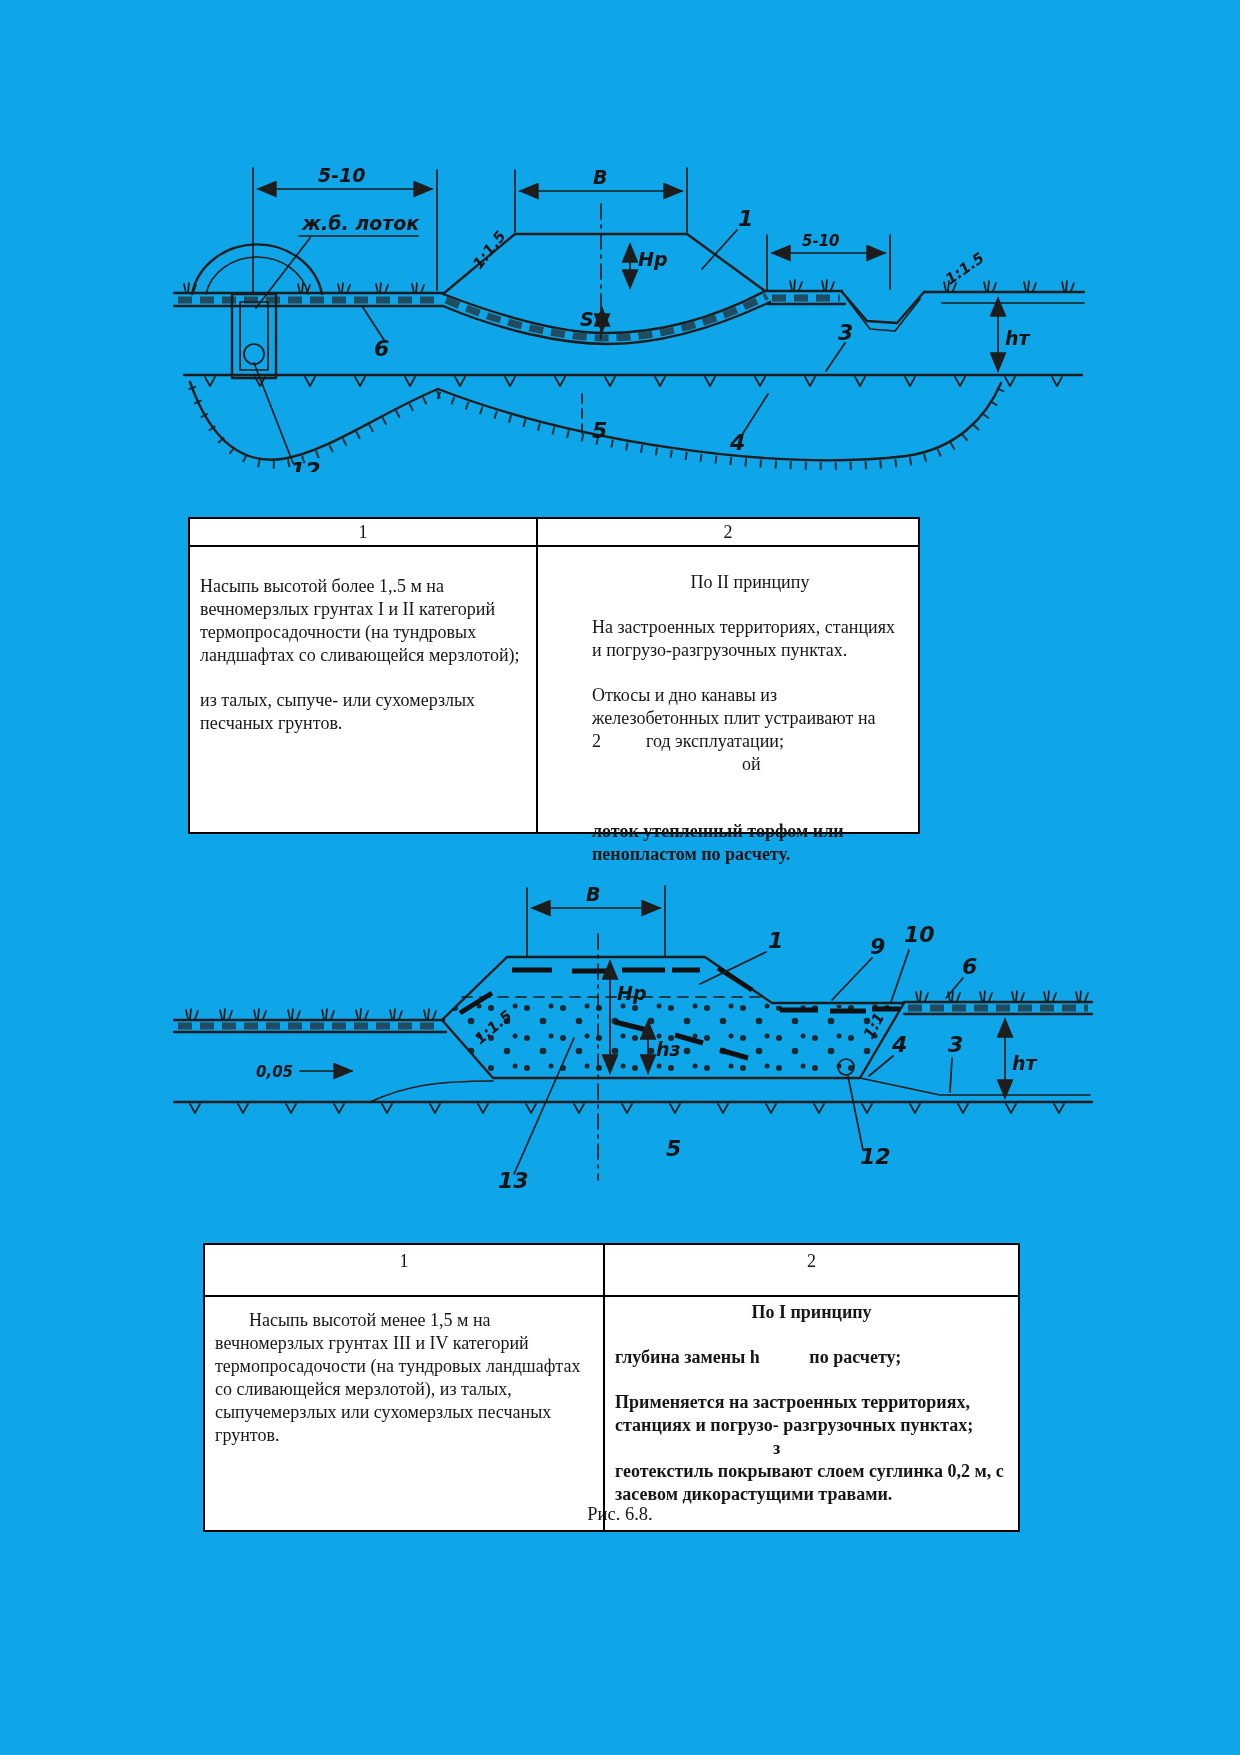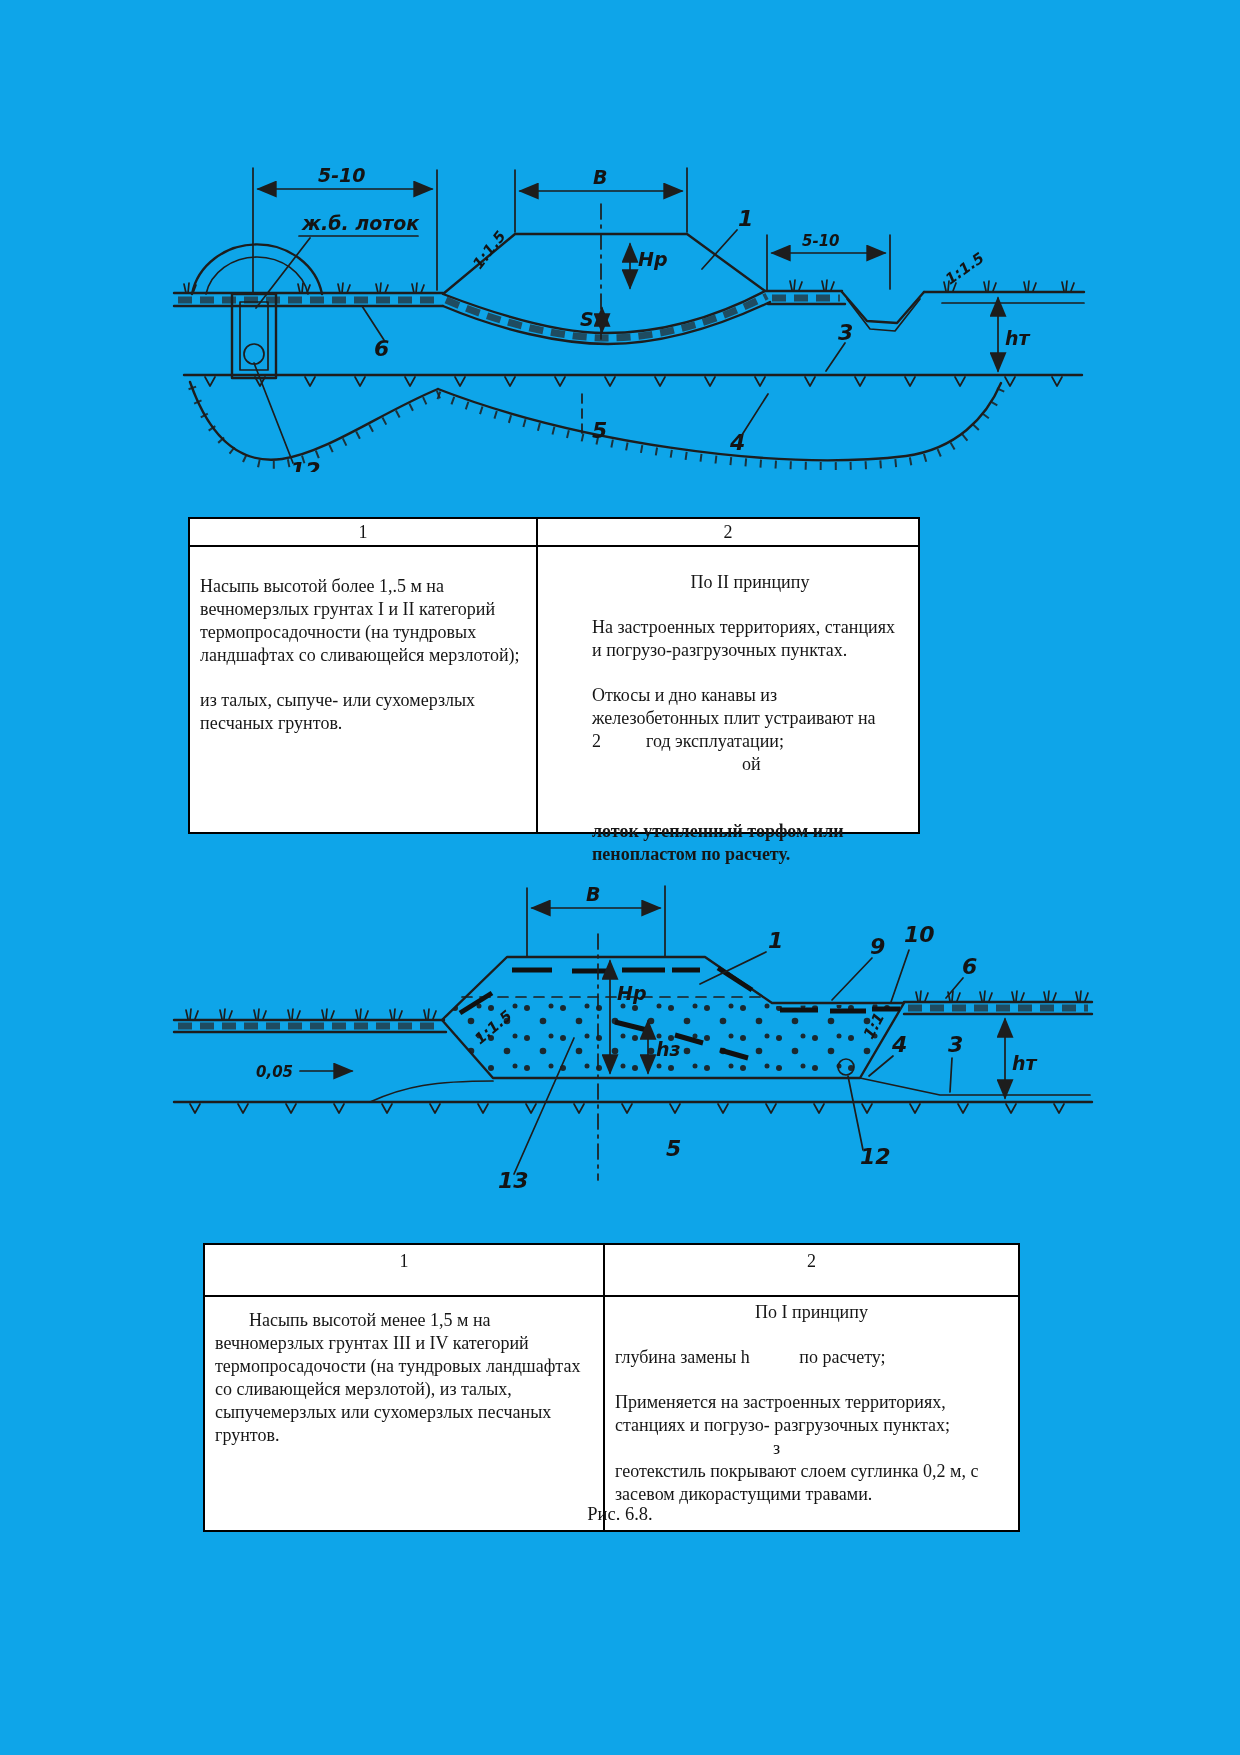--- a/index.html
+++ b/index.html
@@ -30,21 +30,21 @@
   #tbl1 .c1{width:348px;}
   #tbl1 .bodyrow{height:285px;gap:44px;}
   #tbl1 .bcell.c1{padding-top:28px;}
   #tbl1 .bcell.c2{padding-top:24px;}
   #tbl2{left:203px;top:1243px;width:813px;height:285px;}
   #tbl2 .hdr{height:50px;}
   #tbl2 .hcell{padding-top:5px;}
   #tbl2 .c1{width:400px;}
   #tbl2 .bodyrow{height:233px;}
   #tbl2 .bcell.c1{padding-top:12px;}
-  #tbl2 .bcell.c2{}
+  #tbl2 .bcell.c2{font-weight:bold;}
   p.p{margin:0;}
   p.gap{margin-top:22px;}
   p.gap2{margin-top:44px;font-weight:bold;}
   p.center{text-align:center;margin:0;}
   p.sub1{margin:0 0 0 150px;}
   p.sub2{margin:0 0 0 158px;}
   p.indent{text-indent:34px;}
   .caption{position:absolute;left:0;width:1240px;text-align:center;font-size:18.5px;}
   #cap1{top:846px;}
   #cap2{top:1504px;}

